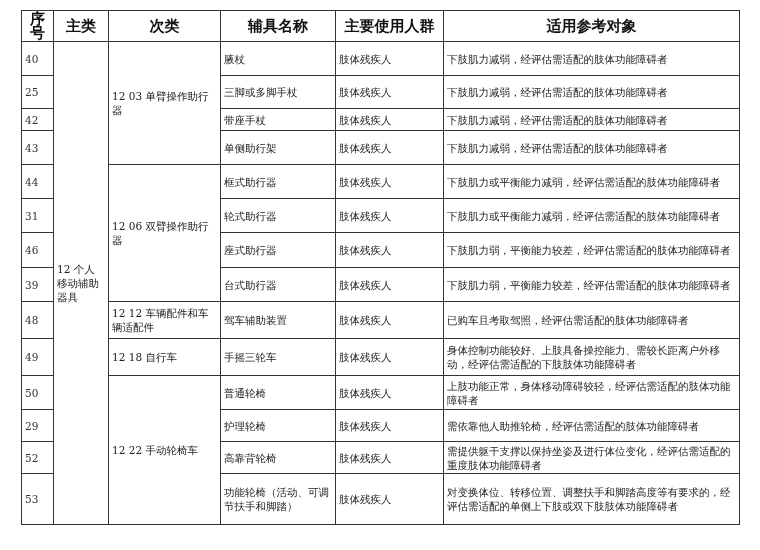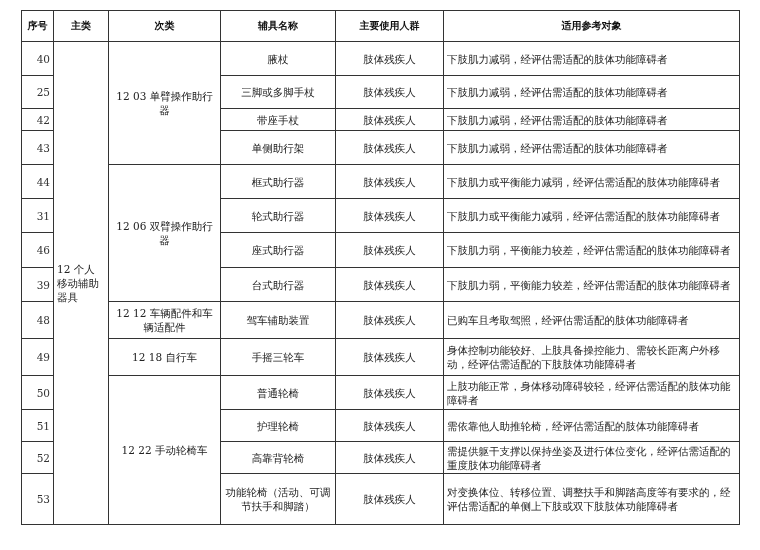--- a/index.html
+++ b/index.html
@@ -27,27 +27,27 @@
     border: 1.5px solid #333;
     padding: 0 3px;
     font-size: 10.5px;
     line-height: 14px;
     vertical-align: middle;
     overflow: hidden;
   }
   table.aids th {
     font-family: "DejaVu Sans", "Liberation Sans", sans-serif;
     font-weight: bold;
-    font-size: 10px;
+    font-size: 15px;
     text-align: center;
     height: 30px;
     color: #111;
   }
-  td.num { text-align: right; padding-left: 6px; color: #333; }
-  td.center { text-align: center; }
+  td.num { text-align: left; padding-left: 6px; color: #333; }
+  td.center { text-align: left; }
   td.left { text-align: left; padding-left: 4px; }
   td.main-cat { text-align: left; vertical-align: middle; padding-top: 70px; }
 </style>
 </head>
 <body>
 
 <table class="aids">
   <colgroup>
     <col style="width:32px">
     <col style="width:55px">
@@ -145,21 +145,21 @@
 
     <tr style="height:34px">
       <td class="num">50</td>
       <td class="center" rowspan="4">12 22 手动轮椅车</td>
       <td class="center">普通轮椅</td>
       <td class="center">肢体残疾人</td>
       <td class="left">上肢功能正常，身体移动障碍较轻，经评估需适配的肢体功能障碍者</td>
     </tr>
 
     <tr style="height:32px">
-      <td class="num">51</td>
+      <td class="num">29</td>
       <td class="center">护理轮椅</td>
       <td class="center">肢体残疾人</td>
       <td class="left">需依靠他人助推轮椅，经评估需适配的肢体功能障碍者</td>
     </tr>
 
     <tr style="height:32px">
       <td class="num">52</td>
       <td class="center">高靠背轮椅</td>
       <td class="center">肢体残疾人</td>
       <td class="left">需提供躯干支撑以保持坐姿及进行体位变化，经评估需适配的重度肢体功能障碍者</td>

